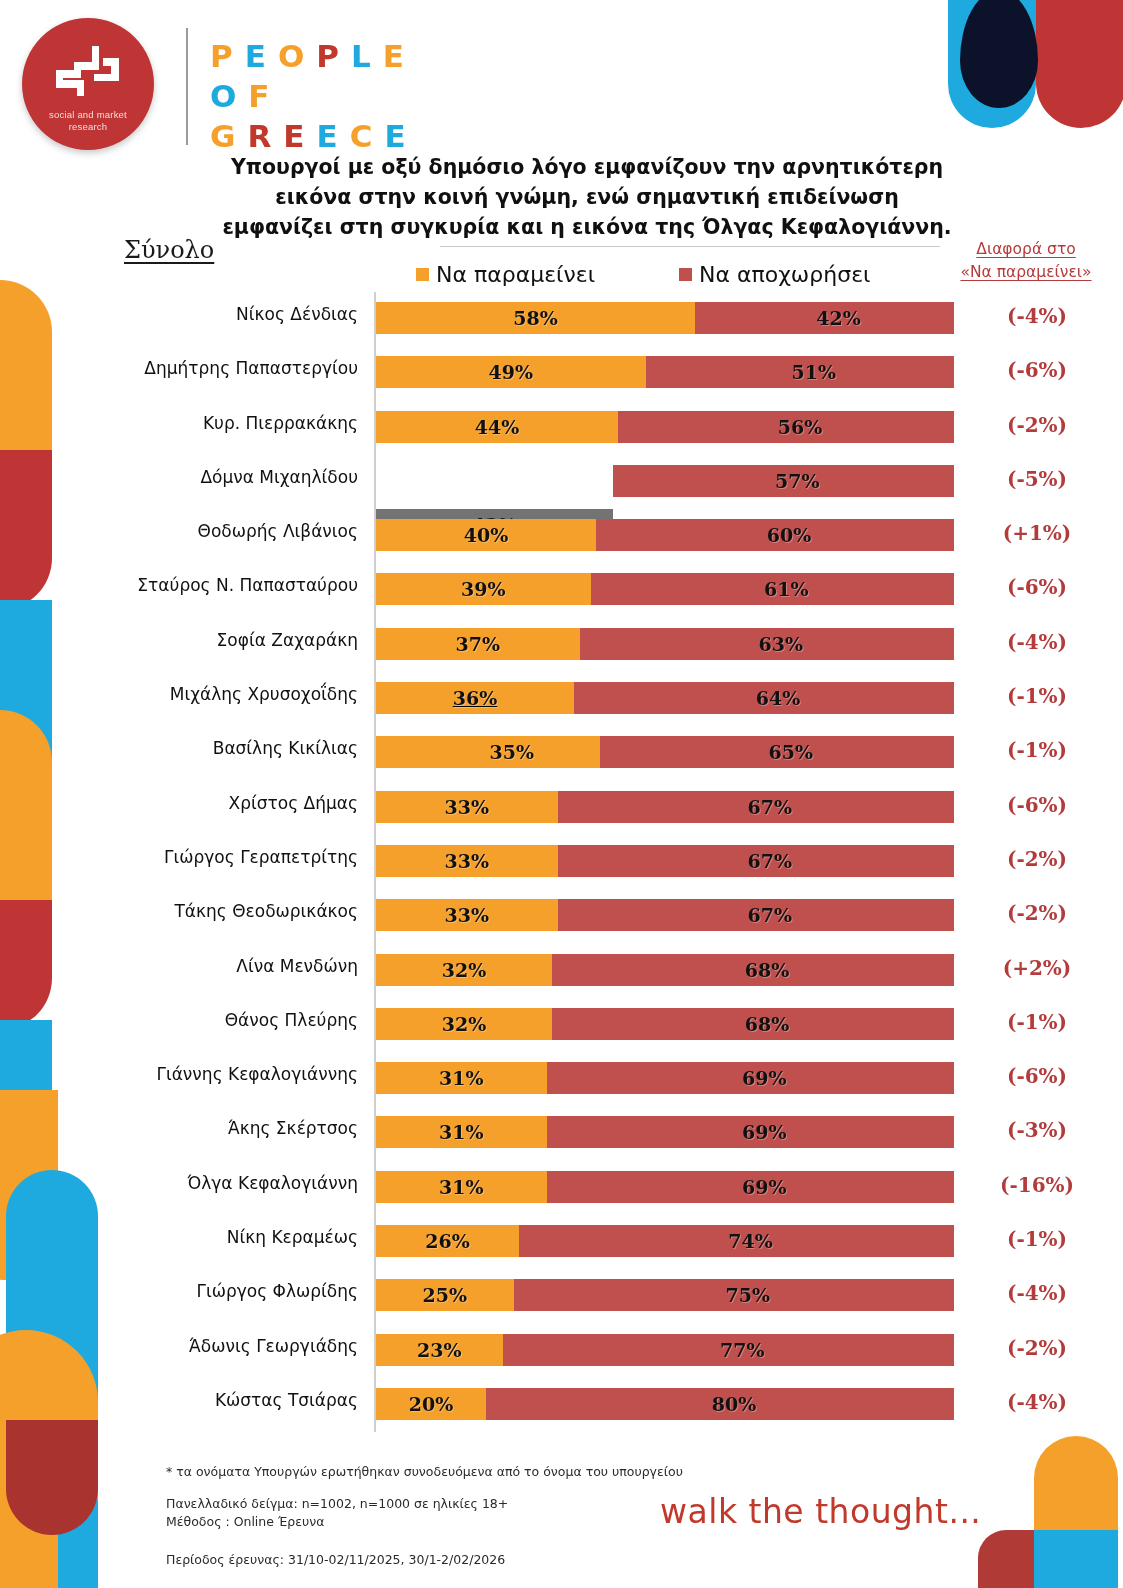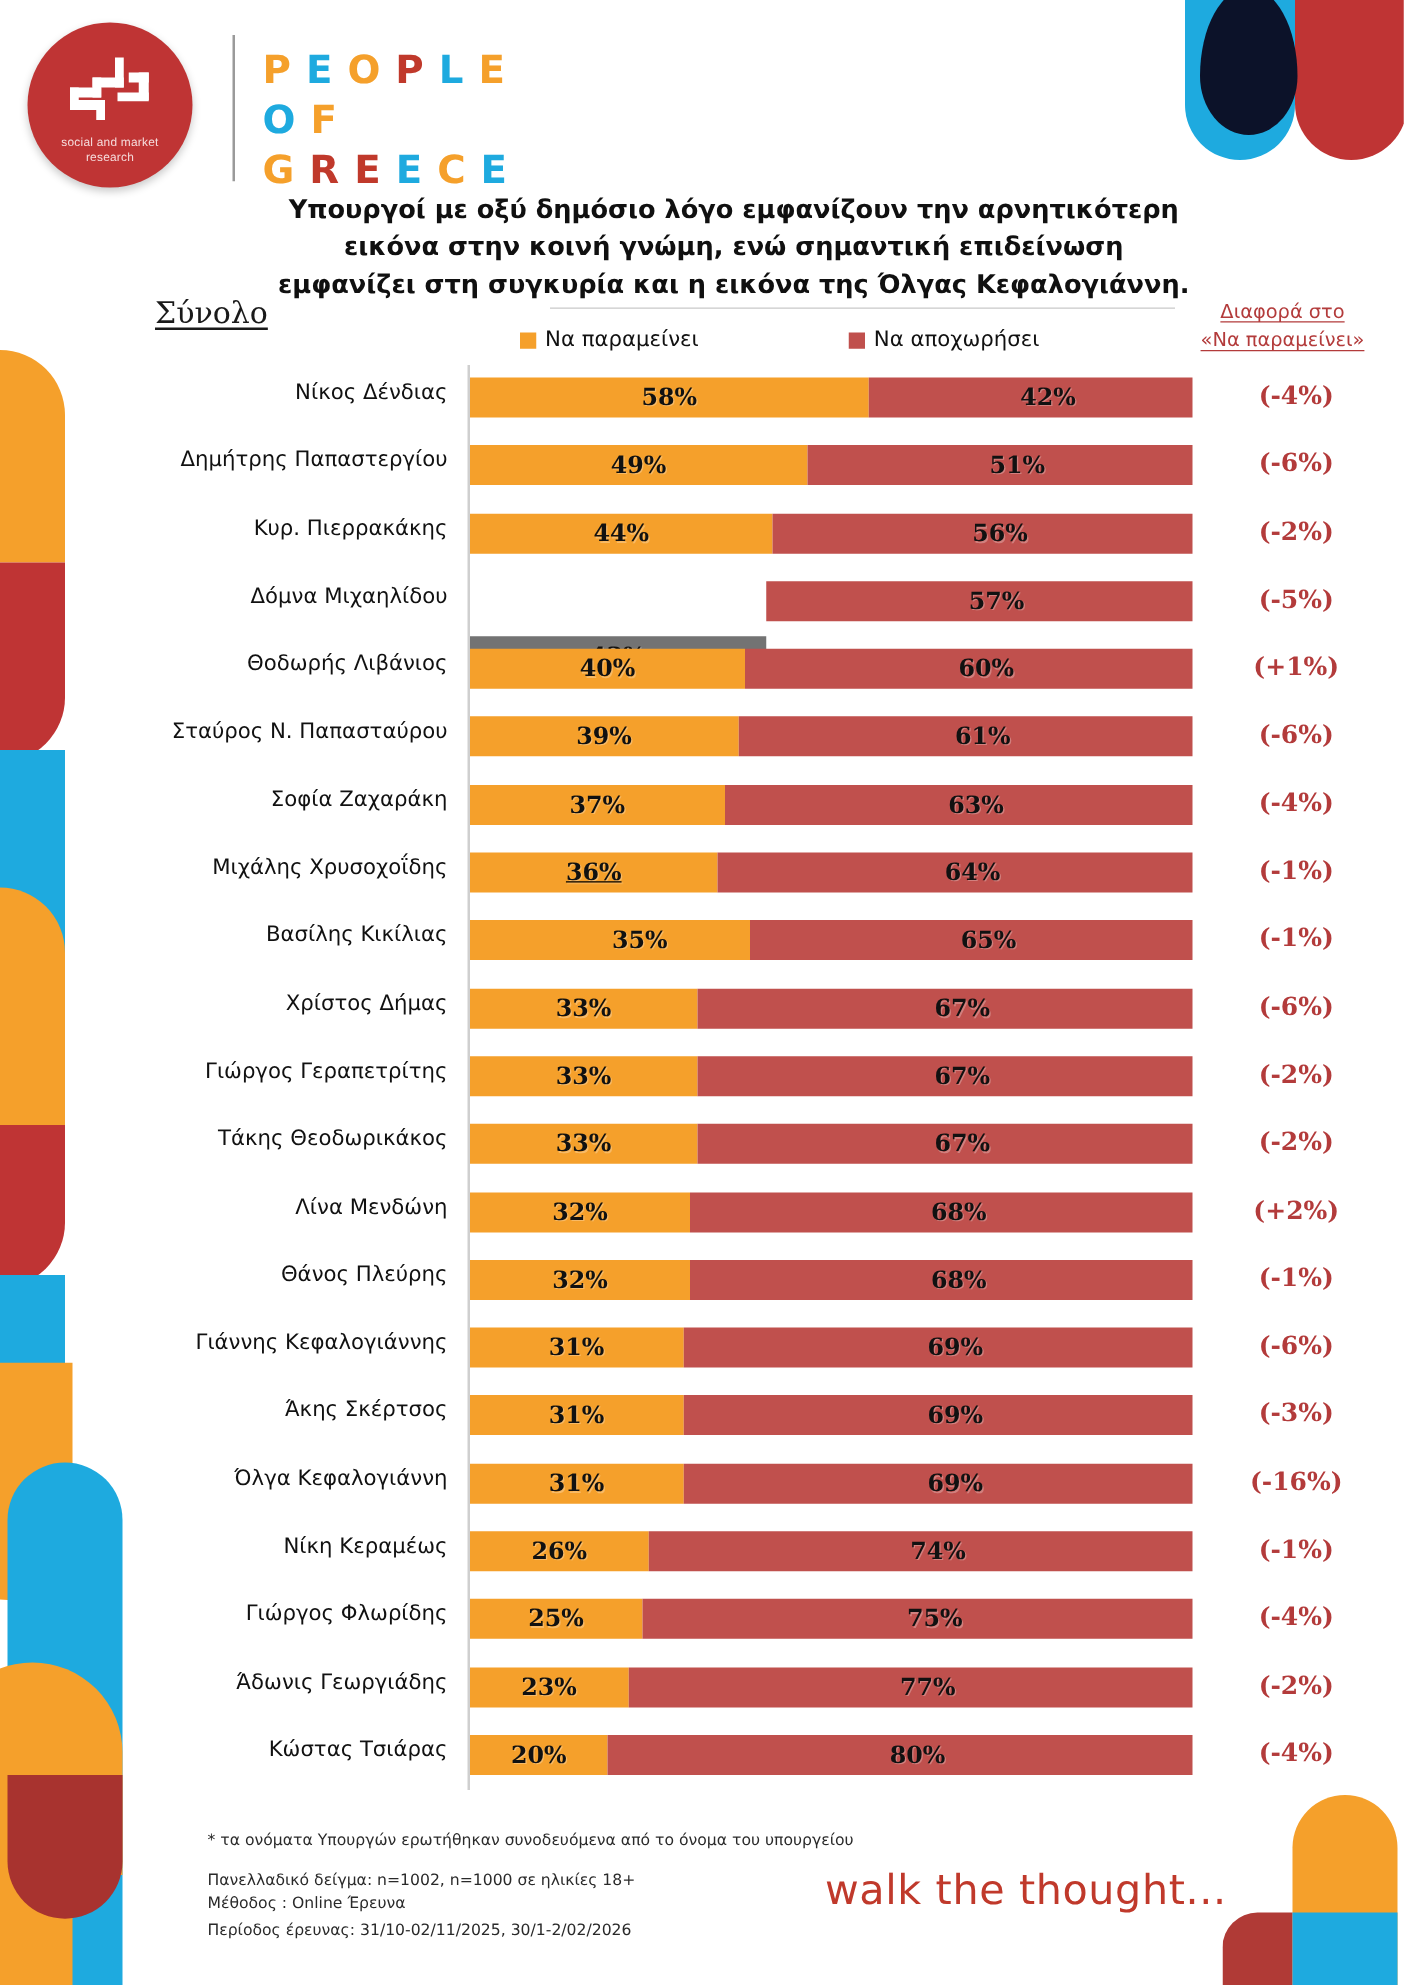--- a/index.html
+++ b/index.html
@@ -69,21 +69,21 @@
     position: absolute; left: 936px; top: 238px; width: 180px;
     text-align: center; color: #b33b3b; font-size: 15.5px; line-height: 23px;
     text-decoration: underline; text-underline-offset: 3px;
     font-family: "DejaVu Sans", sans-serif;
   }
 
   
   #legend { position: absolute; left: 416px; top: 262px; width: 470px; height: 22px; }
   .legend-item { position: absolute; display: flex; align-items: center; gap: 7px; }
   .legend-swatch { width: 13px; height: 13px; display: inline-block; }
-  .legend-label { font-size: 17px; color: #111; font-family: "DejaVu Sans", sans-serif; }
+  .legend-label { font-size: 22px; color: #111; font-family: "DejaVu Sans", sans-serif; }
 
   
   #chart { position: absolute; left: 0; top: 292px; width: 1123px; }
   #axis-line {
     position: absolute; left: 374px; top: 0; width: 1.5px;
     background: #cfcfcf;
   }
   .row { position: relative; height: 54.3px; }
   .row-name {
     position: absolute; right: 0; width: 250px; left: 120px;
@@ -470,15 +470,15 @@
         </div>
         <div class="row-diff">(-4%)</div>
       </div>
     </div>
 </div>
 
 <div id="footnote">* τα ονόματα Υπουργών ερωτήθηκαν συνοδευόμενα από το όνομα του υπουργείου</div>
 <div id="meta">
   <div>Πανελλαδικό δείγμα: n=1002, n=1000 σε ηλικίες 18+</div>
   <div style="line-height:16px">Μέθοδος : Online Έρευνα</div>
-  <div style="margin-top:4px">Περίοδος έρευνας:  31/10-02/11/2025, 30/1-2/02/2026</div>
+  <div style="margin-top:20px">Περίοδος έρευνας:  31/10-02/11/2025, 30/1-2/02/2026</div>
 </div>
 <div id="tagline">walk the thought...</div>
 
 </body></html>

